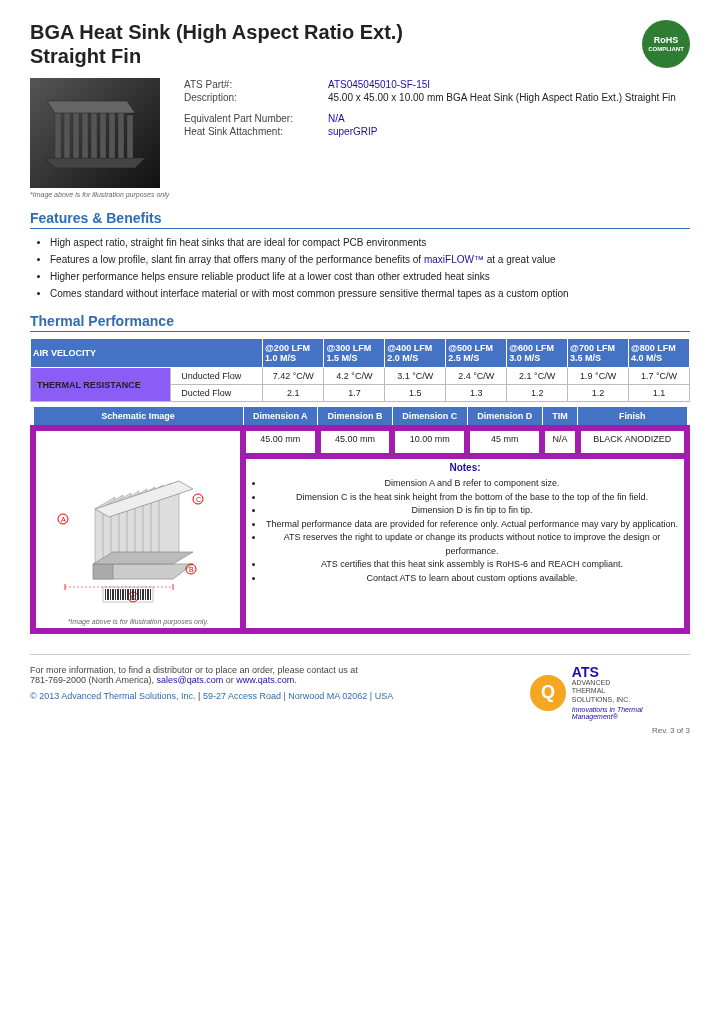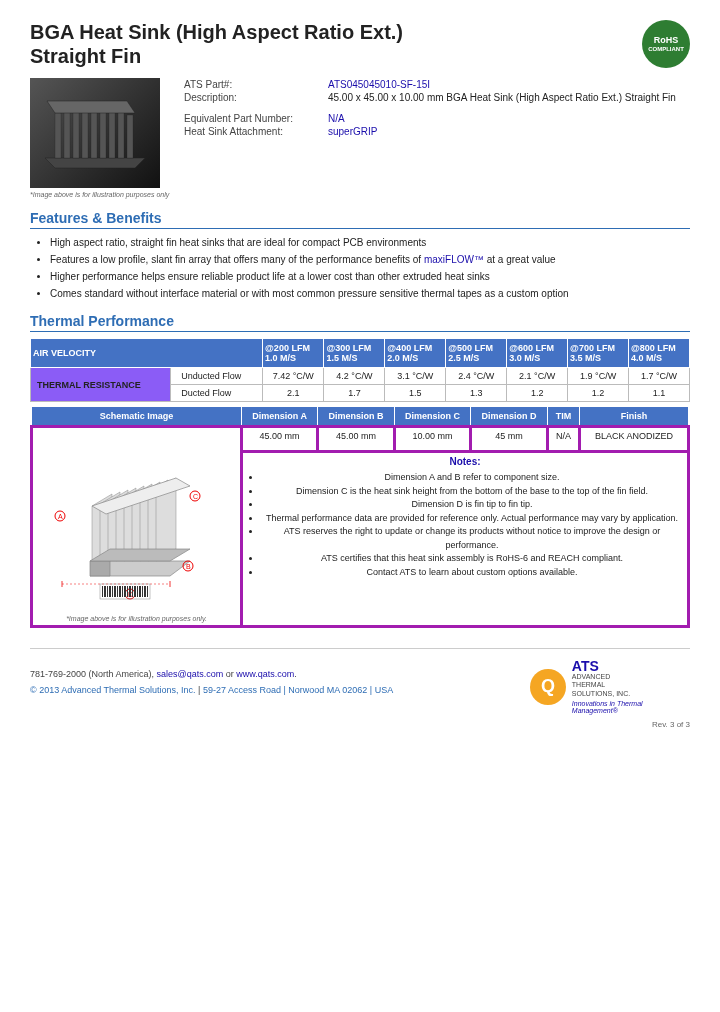--- a/index.html
+++ b/index.html
@@ -161,21 +161,21 @@
     }
     .detail-table th {
       background: #4472c4;
       color: #fff;
       text-align: center;
       padding: 4px 3px;
       border: 1px solid #fff;
       font-weight: bold;
     }
     .detail-table td {
-      border: 3px solid #a21caf;
+      border: 6px solid #a21caf;
       padding: 3px 4px;
       text-align: center;
       vertical-align: top;
     }
     .schematic-cell {
       width: 210px;
       text-align: center;
       vertical-align: top;
       padding: 8px;
     }
@@ -524,21 +524,21 @@
             <li>Contact ATS to learn about custom options available.</li>
           </ul>
         </td>
       </tr>
     </tbody>
   </table>
 
   <div class="footer-section">
     <div class="footer-left">
       <div>
-        <br>
+        <span>For more information, to find a distributor or to place an order, please contact us at</span><br>
         <span>781-769-2000 (North America),</span>
         <a class="footer-link">sales@qats.com</a>
         <span> or </span>
         <a class="footer-link">www.qats.com</a><span>.</span>
       </div>
       <div class="footer-copyright">
         <span>© 2013 Advanced Thermal Solutions, Inc.</span>
         <span style="color:#444;"> | </span>
         <span>59-27 Access Road  |  Norwood MA  02062  |  USA</span>
       </div>

